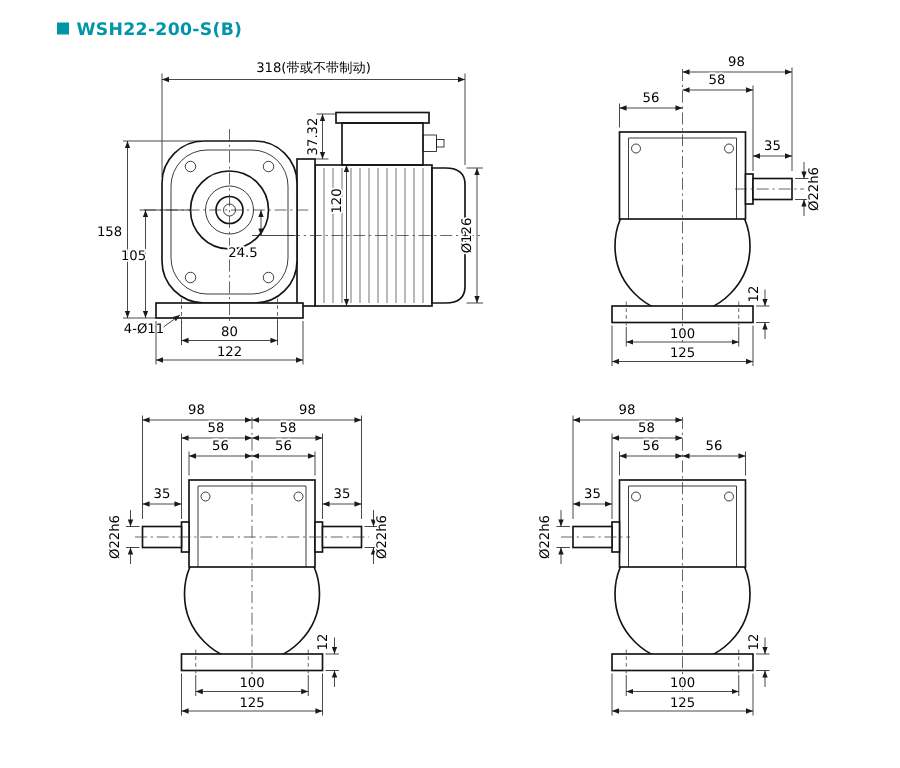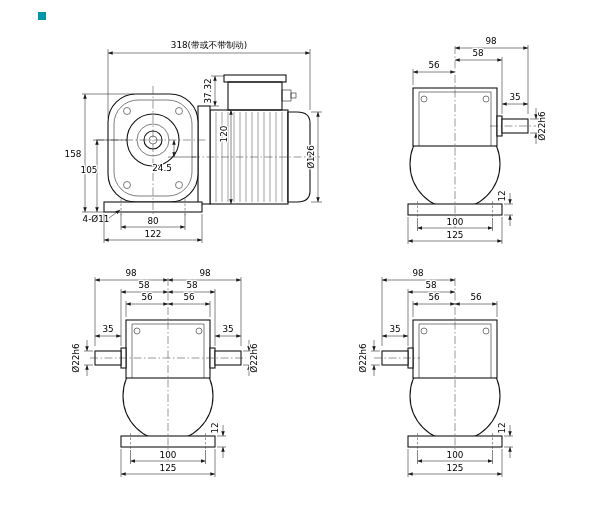--- a/index.html
+++ b/index.html
@@ -20,20 +20,21 @@
   text.d{font-size:8.8px;fill:#000;text-anchor:middle;font-family:"DejaVu Sans",sans-serif;
          stroke:#fff;stroke-width:2.4px;paint-order:stroke;stroke-linejoin:round;}
 </style>
 </head>
 <body>
 
 <div class="page">
 
   <div class="title">
     <span class="bullet"></span>
+    <span>WSH22-200-S(B)</span>
   </div>
 
   <svg width="600" height="512" viewBox="0 0 600 512">
     <defs>
       <marker id="arr" viewBox="0 0 10 10" refX="9.5" refY="5" markerWidth="9" markerHeight="9" orient="auto-start-reverse" markerUnits="strokeWidth">
         <path d="M0,1.4 L9.5,5 L0,8.6 Z" fill="#1a1a1a"></path>
       </marker>
     </defs>
 
     <g>

